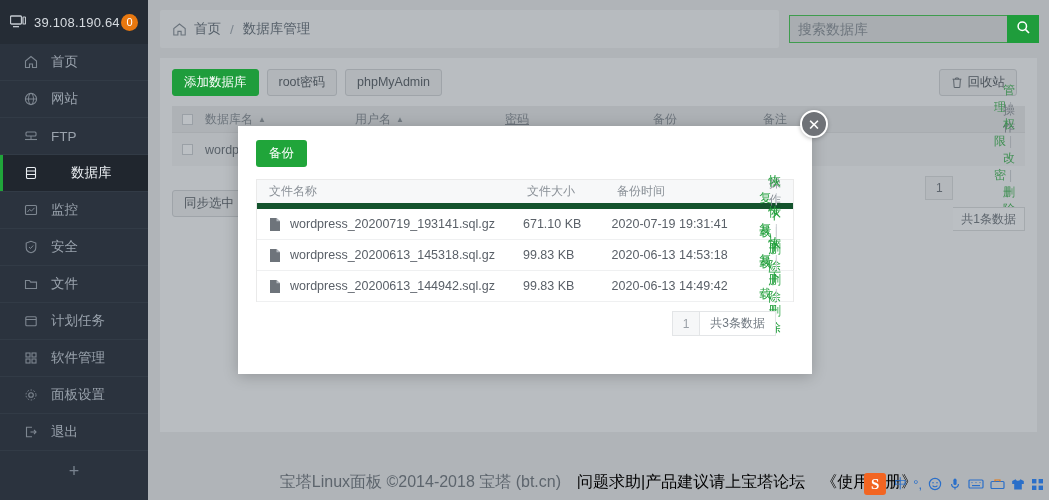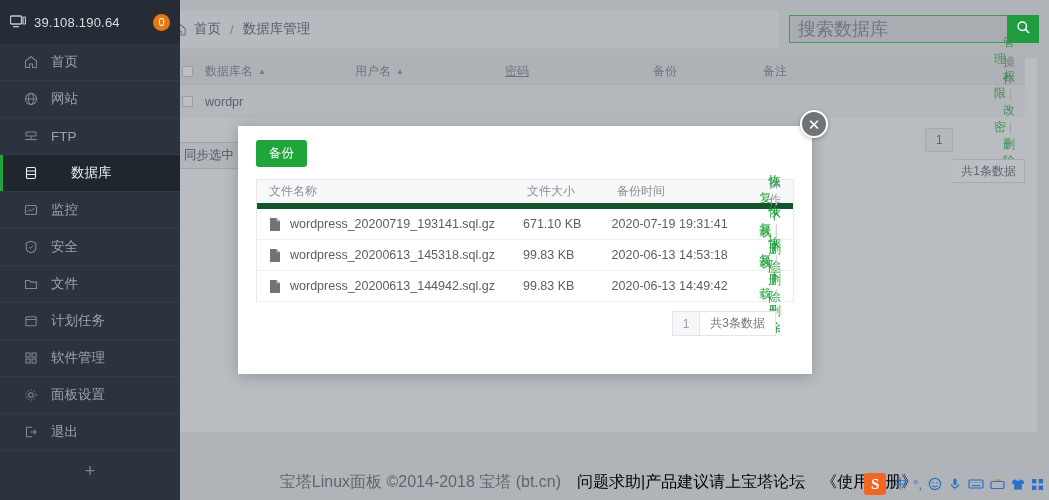--- a/index.html
+++ b/index.html
@@ -7,21 +7,21 @@
     width: 1049px; height: 500px;
     font-family: "Liberation Sans", "DejaVu Sans", sans-serif;
     overflow: hidden;
     background: #b0b4b8;
   }
   body { position: relative; }
 
   
   #sidebar {
     position: absolute; left: 0; top: 0;
-    width: 180px; height: 500px;
+    width: 148px; height: 500px;
     background: #2b333e;
     color: #9aa3ad;
     z-index: 5;
   }
   #sidebar-head {
     height: 44px;
     display: flex; align-items: center;
     padding: 0 10px;
     background: #252c35;
   }
@@ -93,21 +93,21 @@
   #breadcrumb .sep { margin: 0 9px; color: #7c858e; }
   #search-wrap {
     display: flex; align-items: center;
     height: 28px; margin-left: 10px;
   }
   #search-input {
     width: 218px; height: 28px;
     border: 1px solid #3f9c4e;
     border-right: none;
     background: #a9adb1;
-    font-size: 18px;
+    font-size: 14px;
     padding: 0 8px;
     color: #4a5259;
     outline: none;
     font-family: inherit;
   }
   #search-input::placeholder { color: #6f777f; }
   #search-btn {
     width: 32px; height: 28px;
     background: #1f9d3c;
     border: 1px solid #1f9d3c;
@@ -454,20 +454,34 @@
               <circle cx="6.3" cy="6.3" r="4.2" fill="none" stroke="#fff" stroke-width="1.5"></circle>
               <line x1="9.4" y1="9.4" x2="13" y2="13" stroke="#fff" stroke-width="1.6"></line>
             </svg>
         </span>
       </div>
     </div>
   </div>
 
   <div id="panel">
 
+    <div id="toolbar">
+      <button class="btn green">添加数据库</button>
+      <button class="btn">root密码</button>
+      <button class="btn">phpMyAdmin</button>
+      <div class="spacer"></div>
+      <button class="btn trash">
+        <span class="ticon">
+          <svg width="12" height="13" viewBox="0 0 12 13">
+              <path d="M1.6 3.2h8.8M4.6 3.2V2h2.8v1.2M2.6 3.2l.6 8.3h5.6l.6-8.3" fill="none" stroke="#5b636b" stroke-width="1"></path>
+            </svg>
+        </span>
+        <span>回收站</span>
+      </button>
+    </div>
 
     <div id="bg-table">
       <div class="bgt-head">
         <span class="cb"></span>
         <span class="c-name">
           <span>数据库名</span>
           <span class="sortic">▲</span>
         </span>
         <span class="c-user">
           <span>用户名</span>

